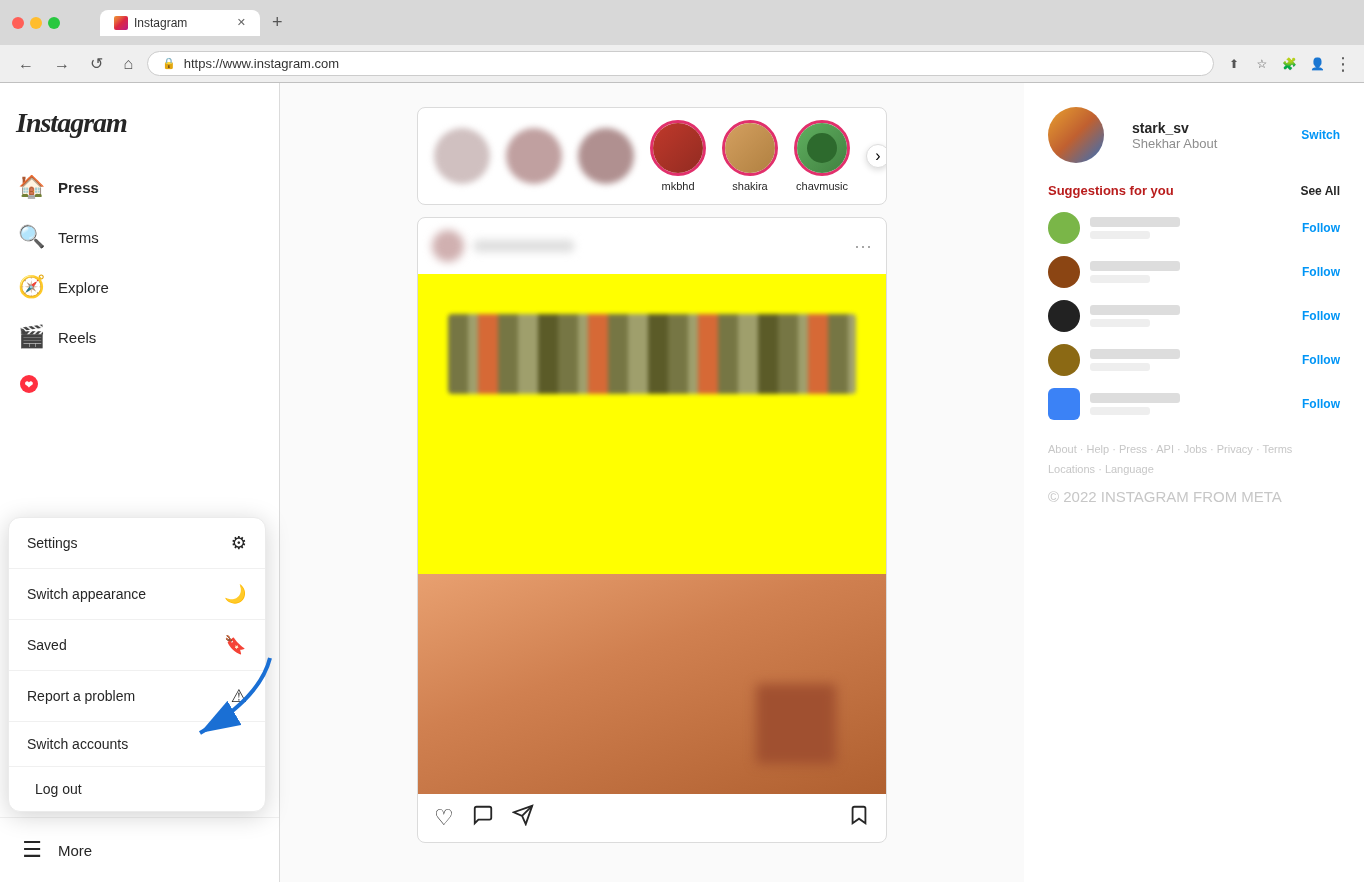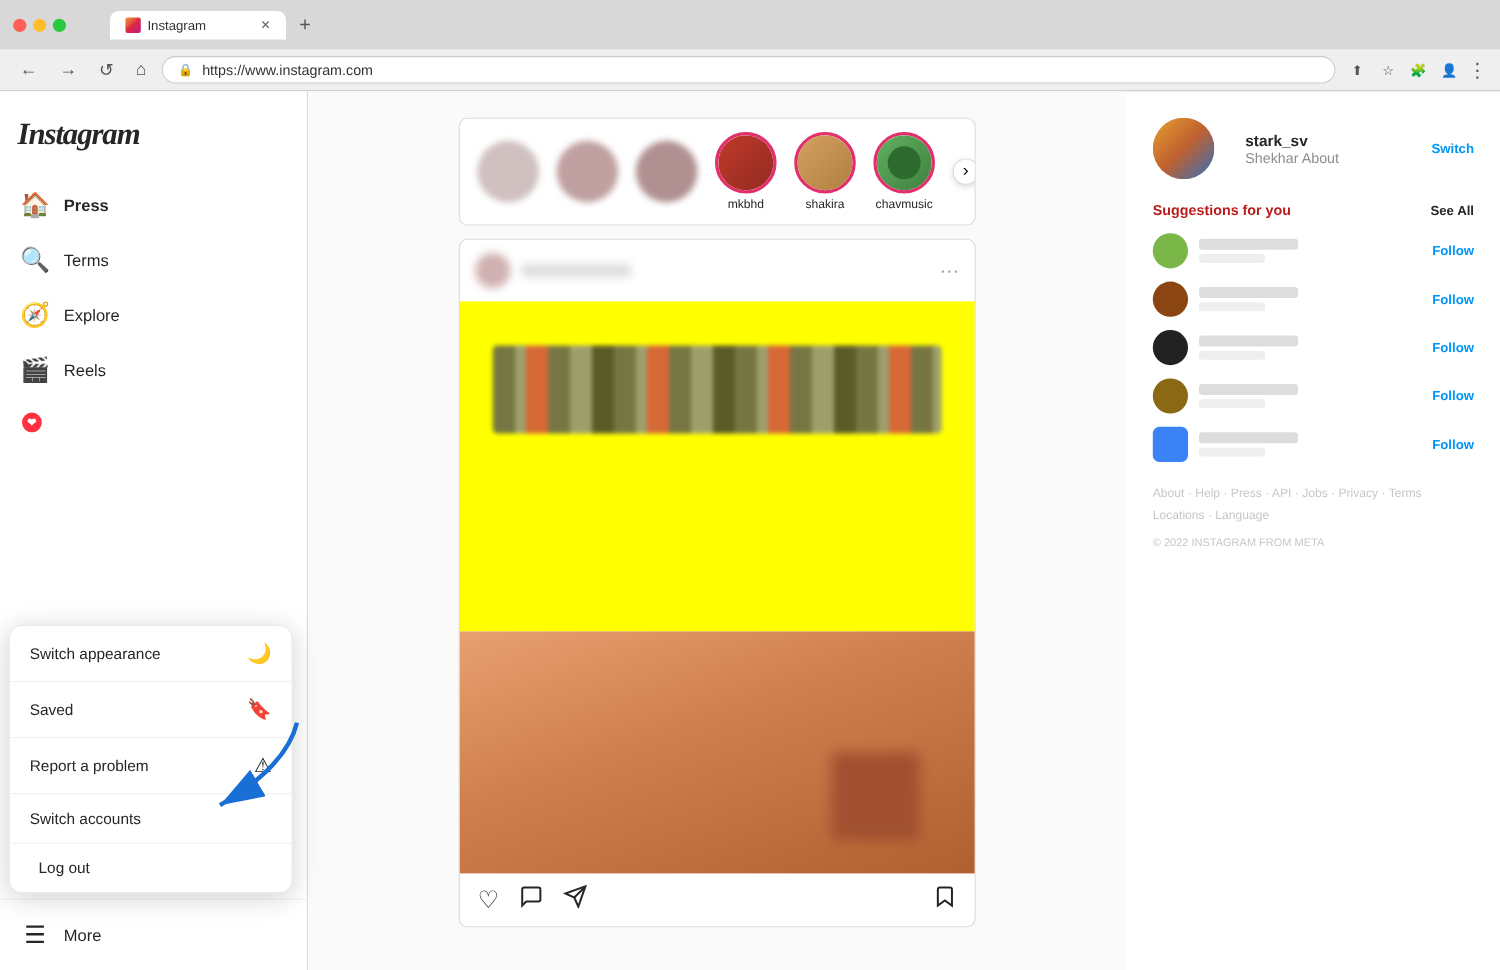--- a/index.html
+++ b/index.html
@@ -517,21 +517,21 @@
       background: none;
       border: none;
     }
     .footer-links {
       margin-top: 20px;
       font-size: 11px;
       color: #c7c7c7;
       line-height: 1.8;
     }
     .footer-copyright {
-      font-size: 10px;
+      font-size: 15px;
       color: #c7c7c7;
       margin-top: 8px;
     }
 
     
     .sugg-av-1 { background: #7ab648; }
     .sugg-av-2 { background: #8b4513; }
     .sugg-av-3 { background: #222; }
     .sugg-av-4 { background: #8b6914; }
     .sugg-av-5 { background: #3b82f6; }
@@ -597,20 +597,24 @@
       <div class="sidebar-item">
         <span class="sidebar-icon">🎬</span>
         <span>Reels</span>
       </div>
       <div class="sidebar-item">
         <div class="notification-dot">❤</div>
       </div>
     </nav>
 
     <div class="more-menu-popup">
+      <div class="more-menu-item">
+        <span>Settings</span>
+        <span class="more-menu-icon">⚙</span>
+      </div>
       <div class="more-menu-item">
         <span>Switch appearance</span>
         <span class="more-menu-icon">🌙</span>
       </div>
       <div class="more-menu-item">
         <span>Saved</span>
         <span class="more-menu-icon">🔖</span>
       </div>
       <div class="more-menu-item">
         <span>Report a problem</span>

